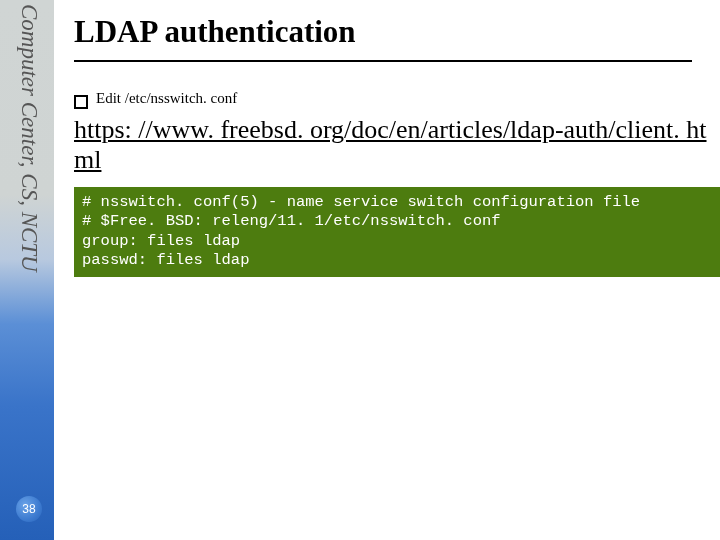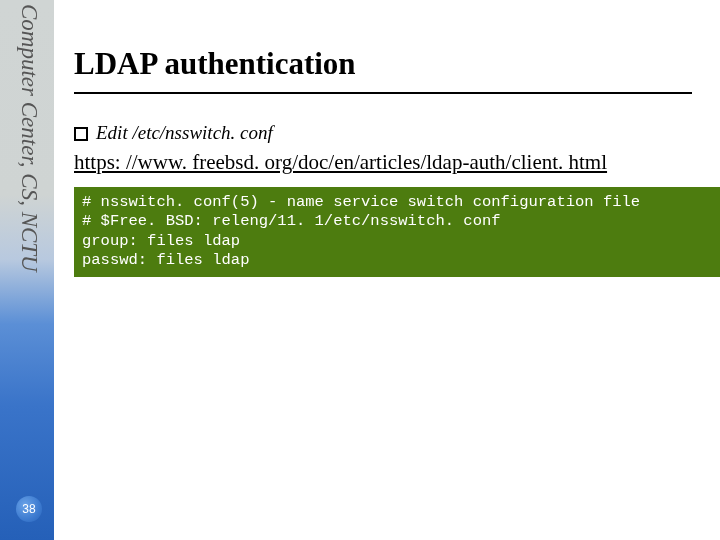--- a/index.html
+++ b/index.html
@@ -50,54 +50,52 @@
       display: flex;
       align-items: center;
       justify-content: center;
     }
     .content {
       position: absolute;
       left: 74px;
       top: 0;
       right: 8px;
       bottom: 0;
-      margin-top: 32px;
     }
     .title {
       font-size: 31px;
       color: #000;
       margin-top: 14px;
       margin-bottom: 10px;
       font-family: "Times New Roman", serif;
     }
     .hr {
       border: none;
       border-top: 2px solid #000;
       margin: 6px 0 28px 0;
       width: 618px;
     }
     .bullet-line {
-      font-size: 19px;
+      font-size: 15px;
       color: #000;
       margin-bottom: 6px;
       display: flex;
       align-items: flex-start;
-      font-style: italic;
     }
     .bullet-icon {
       display: inline-block;
       width: 14px;
       height: 14px;
       border: 2px solid #000;
       margin-right: 8px;
       margin-top: 5px;
       flex-shrink: 0;
     }
     .link {
-      font-size: 21px;
+      font-size: 26px;
       text-decoration: underline;
       color: #000;
       margin-bottom: 12px;
       display: block;
       word-break: break-all;
     }
     .codeblock {
       background: #4d7c0f;
       color: #fff;
       font-family: "Courier New", monospace;

